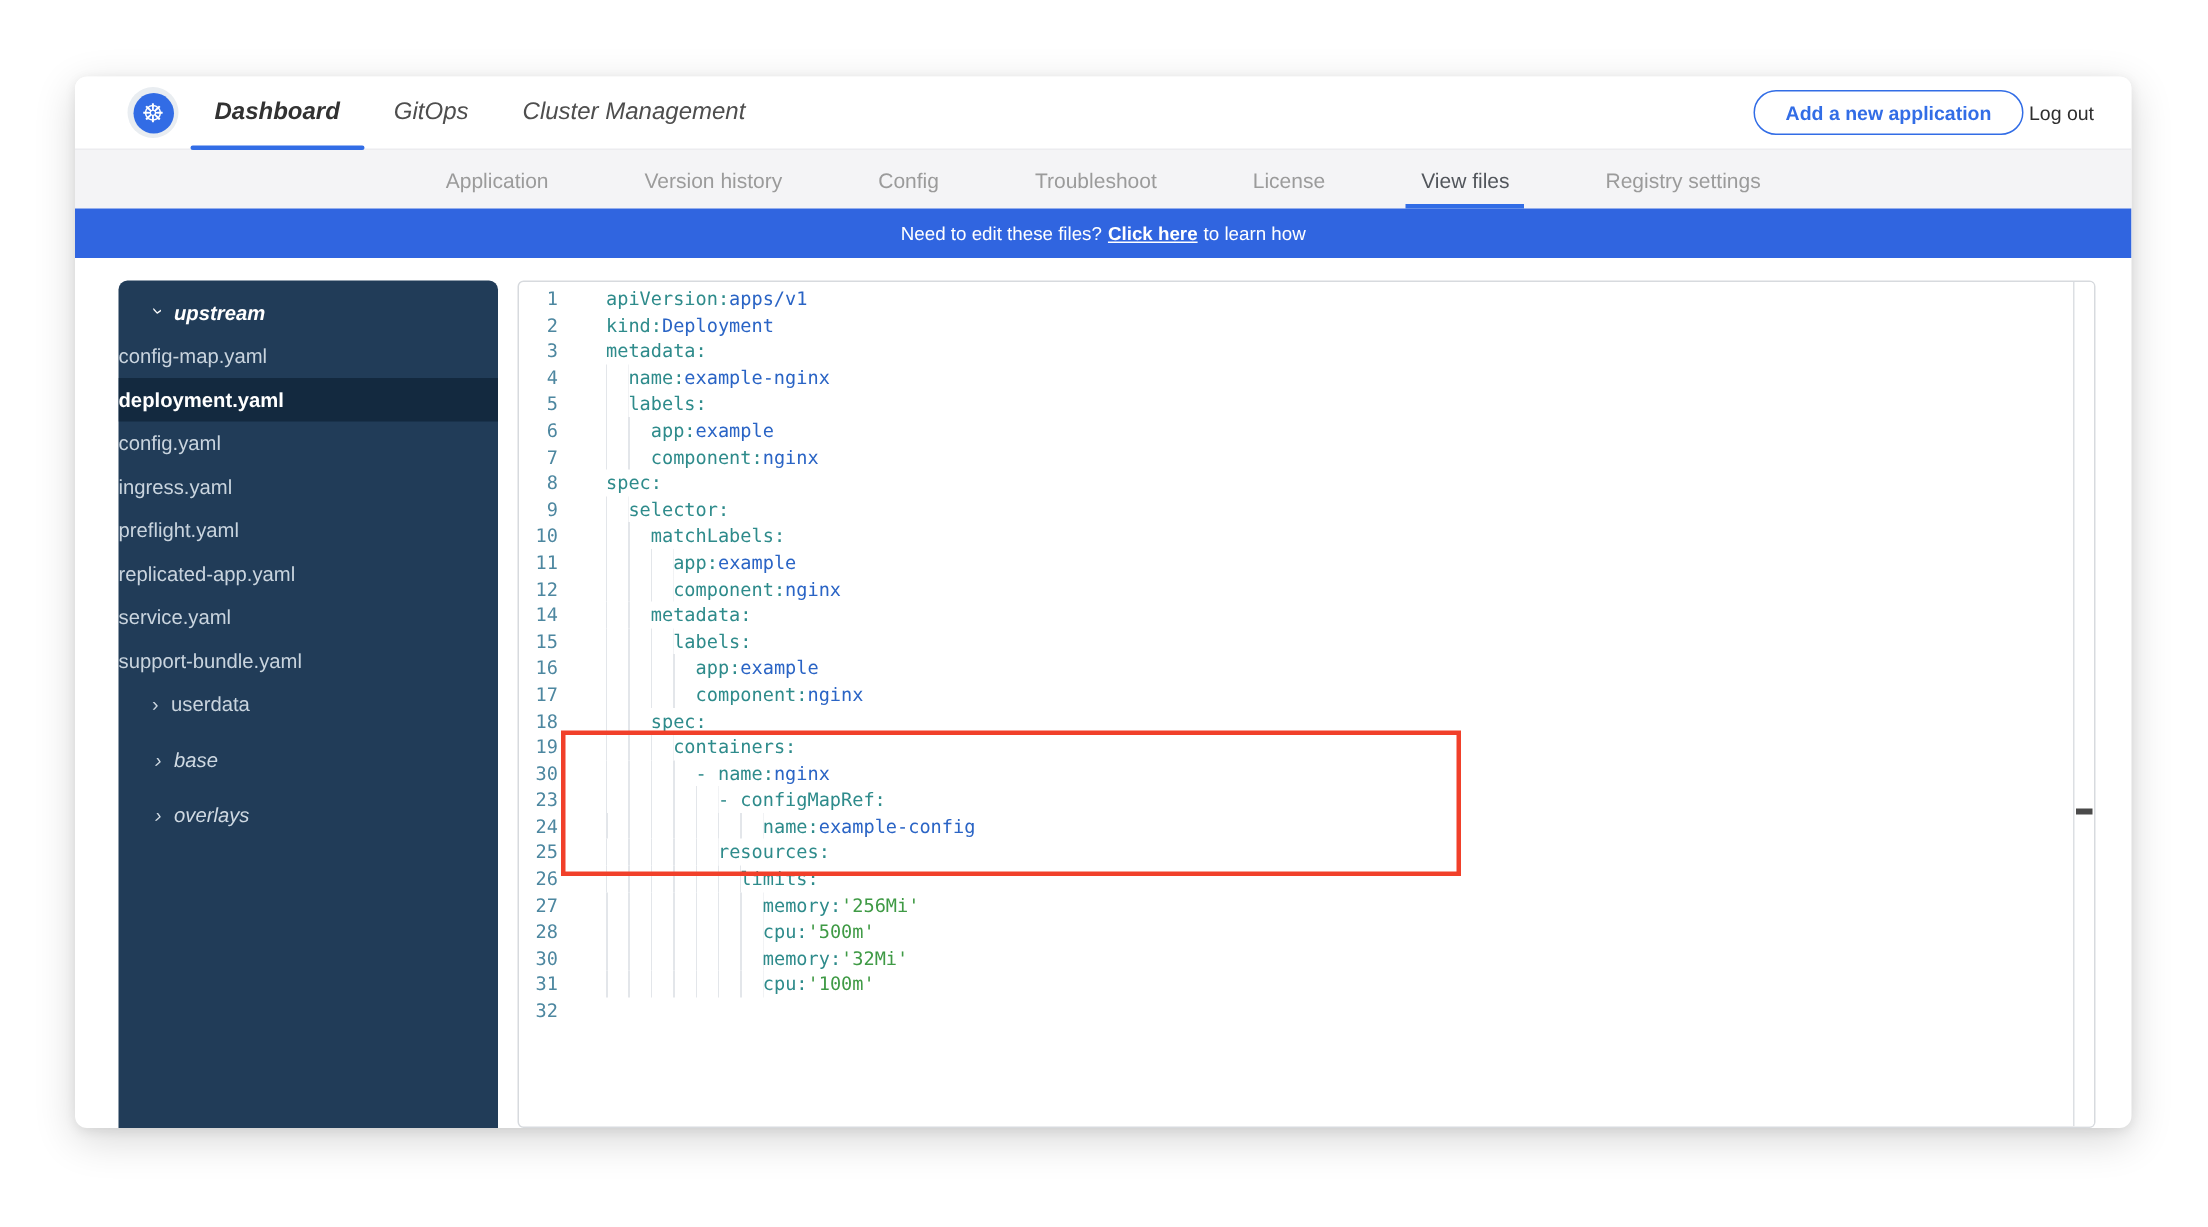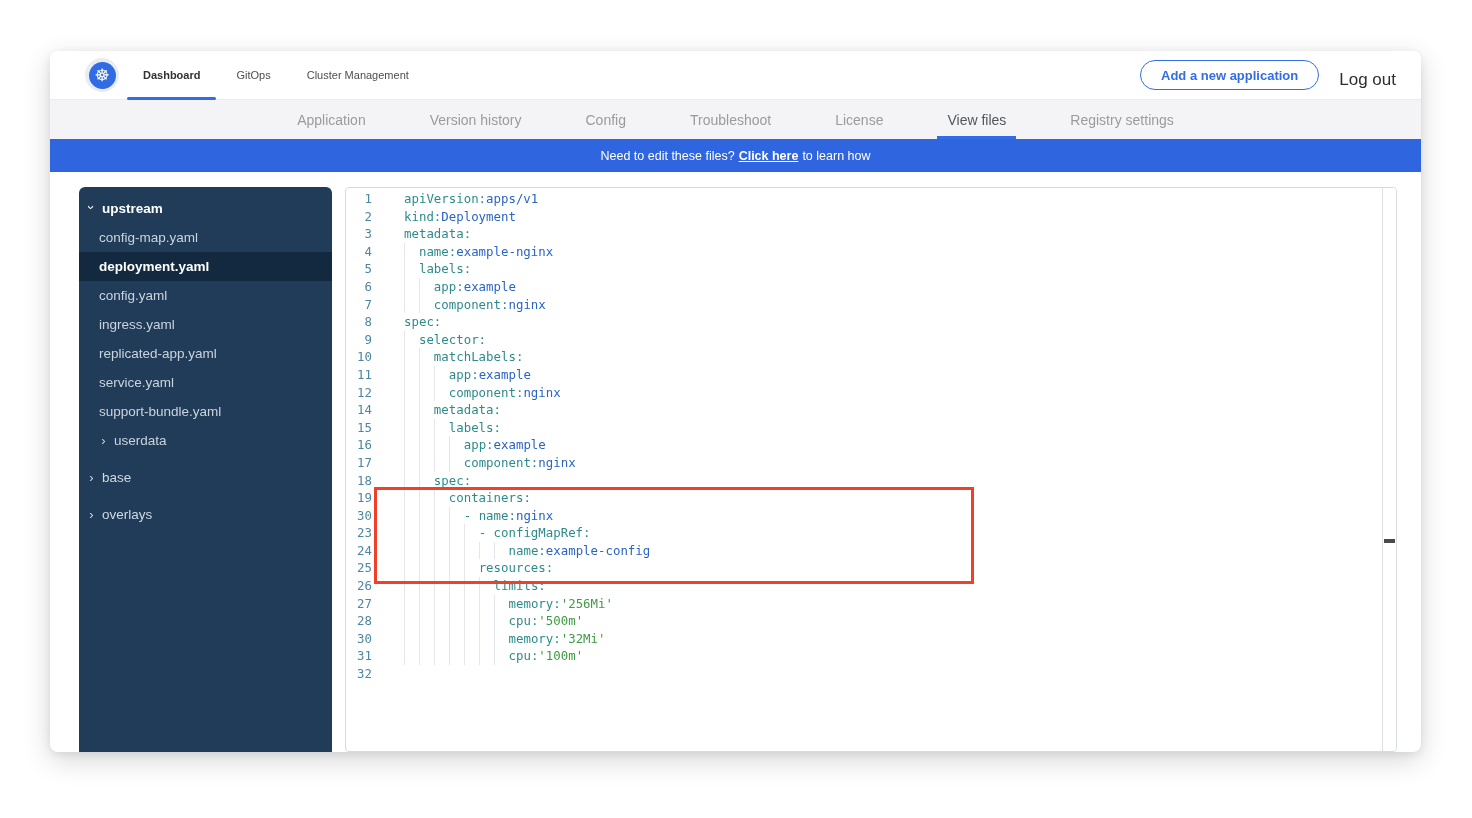--- a/index.html
+++ b/index.html
@@ -10,39 +10,39 @@
     position:absolute; left:50px; top:51px; width:1371px; height:701px;
     background:#fff; border-radius:8px;
     box-shadow:0 8px 28px rgba(0,0,0,.16), 0 2px 8px rgba(0,0,0,.08);
     overflow:hidden;
   }
   
   .hdr { height:49px; display:flex; align-items:center; padding:0 25px 0 35px; background:#fff; border-bottom:1px solid #ececef; }
   .logo { width:34px; height:34px; border-radius:50%; background:#e9edf1; display:flex; align-items:center; justify-content:center; flex:none; }
   .logo-inner { width:27px; height:27px; border-radius:50%; background:#326ce5; color:#fff; display:flex; align-items:center; justify-content:center; font-size:17px; line-height:1; }
   .main-nav { display:flex; margin-left:6px; height:49px; }
-  .main-tab { height:49px; display:flex; align-items:center; padding:0 18px; font-size:11px; color:#4e4e4e; cursor:pointer; position:relative; }
+  .main-tab { height:49px; display:flex; align-items:center; padding:0 18px; font-size:16px; color:#4e4e4e; cursor:pointer; position:relative;font-style:italic; }
   .main-tab.active { color:#323232; font-weight:600; }
   .main-tab.active::after { content:""; position:absolute; left:2px; right:2px; bottom:0; height:3px; background:var(--c-accent); border-radius:2px; }
-  .hdr-right { margin-left:auto; display:flex; align-items:flex-end; gap:20px; }
+  .hdr-right { margin-left:auto; display:flex; align-items:center; gap:4px; }
   .add-app-btn { background:#fff; border:1px solid var(--c-accent); color:var(--c-accent); font-weight:700; font-size:13px; padding:0 20px; height:30px; border-radius:16px; cursor:pointer; font-family:"Liberation Sans",sans-serif; }
-  .logout { font-size:17px; color:#2e2e2e; cursor:pointer; text-decoration:none; }
+  .logout { font-size:13px; color:#2e2e2e; cursor:pointer; text-decoration:none; }
   
   .sub-nav { height:39px; background:#f4f4f6; display:flex; justify-content:center; gap:56px; }
   .sub-tab { height:39px; display:flex; align-items:center; font-size:14px; color:#9b9b9b; cursor:pointer; position:relative; padding:0 4px; }
   .sub-tab.active { color:#52565c; }
   .sub-tab.active::after { content:""; position:absolute; left:-6px; right:-6px; bottom:0; height:3px; background:var(--c-accent); }
   
   .banner { height:33px; background:var(--c-banner); color:#fff; font-size:12.5px; display:flex; align-items:center; justify-content:center; }
   .banner a { color:#fff; font-weight:700; text-decoration:underline; margin:0 4px; cursor:pointer; }
   
   .content { position:absolute; top:121px; left:0; right:0; bottom:0; }
   .sidebar { position:absolute; left:29px; top:15px; width:253px; bottom:0; background:var(--c-sidebar); border-radius:6px 6px 0 0; padding-top:7px; overflow:hidden; }
-  .tree-row { height:29px; display:flex; align-items:center; font-size:13.5px; color:#c9d4de; cursor:pointer; padding-left:20px; white-space:nowrap; }
-  .tree-row.folder.lvl0 { padding-left:6px; }
+  .tree-row { height:29px; display:flex; align-items:center; font-size:13.5px; color:#c9d4de; cursor:pointer; white-space:nowrap; }
+  .tree-row.folder.lvl0 { padding-left:20px;font-style:italic; }
   .tree-row.folder.lvl1 { padding-left:18px; }
   .tree-row.root-open { color:#fff; font-weight:700; }
   .tree-row.rootish { color:#cfd9e2; }
   .tree-row.selected { background:var(--c-sidebarSelected); color:#fff; font-weight:700; }
   .tree-row.gap { margin-top:8px; }
   .chev { width:13px; flex:none; font-size:13px; color:inherit; display:inline-flex; justify-content:center; margin-right:4px; font-weight:400; }
   .chev.expanded { transform:rotate(90deg) translateX(-1px); }
   
   .editor { position:absolute; left:295px; top:15px; width:1052px; height:565px; background:#fff; border:1px solid #d7dade; border-radius:4px; font-family:"DejaVu Sans Mono", monospace; font-size:12.4px; overflow:hidden; }
   .code { position:absolute; inset:2px 15px 0 0; }
@@ -109,20 +109,23 @@
           <div class="tree-row file lvl1 selected">
             <span>deployment.yaml</span>
           </div>
           <div class="tree-row file lvl1">
             <span>config.yaml</span>
           </div>
           <div class="tree-row file lvl1">
             <span>ingress.yaml</span>
           </div>
           <div class="tree-row file lvl1">
+            <span>preflight.yaml</span>
+          </div>
+          <div class="tree-row file lvl1">
             <span>replicated-app.yaml</span>
           </div>
           <div class="tree-row file lvl1">
             <span>service.yaml</span>
           </div>
           <div class="tree-row file lvl1">
             <span>support-bundle.yaml</span>
           </div>
           <div class="tree-row folder lvl1">
             <span class="chev collapsed">›</span>

